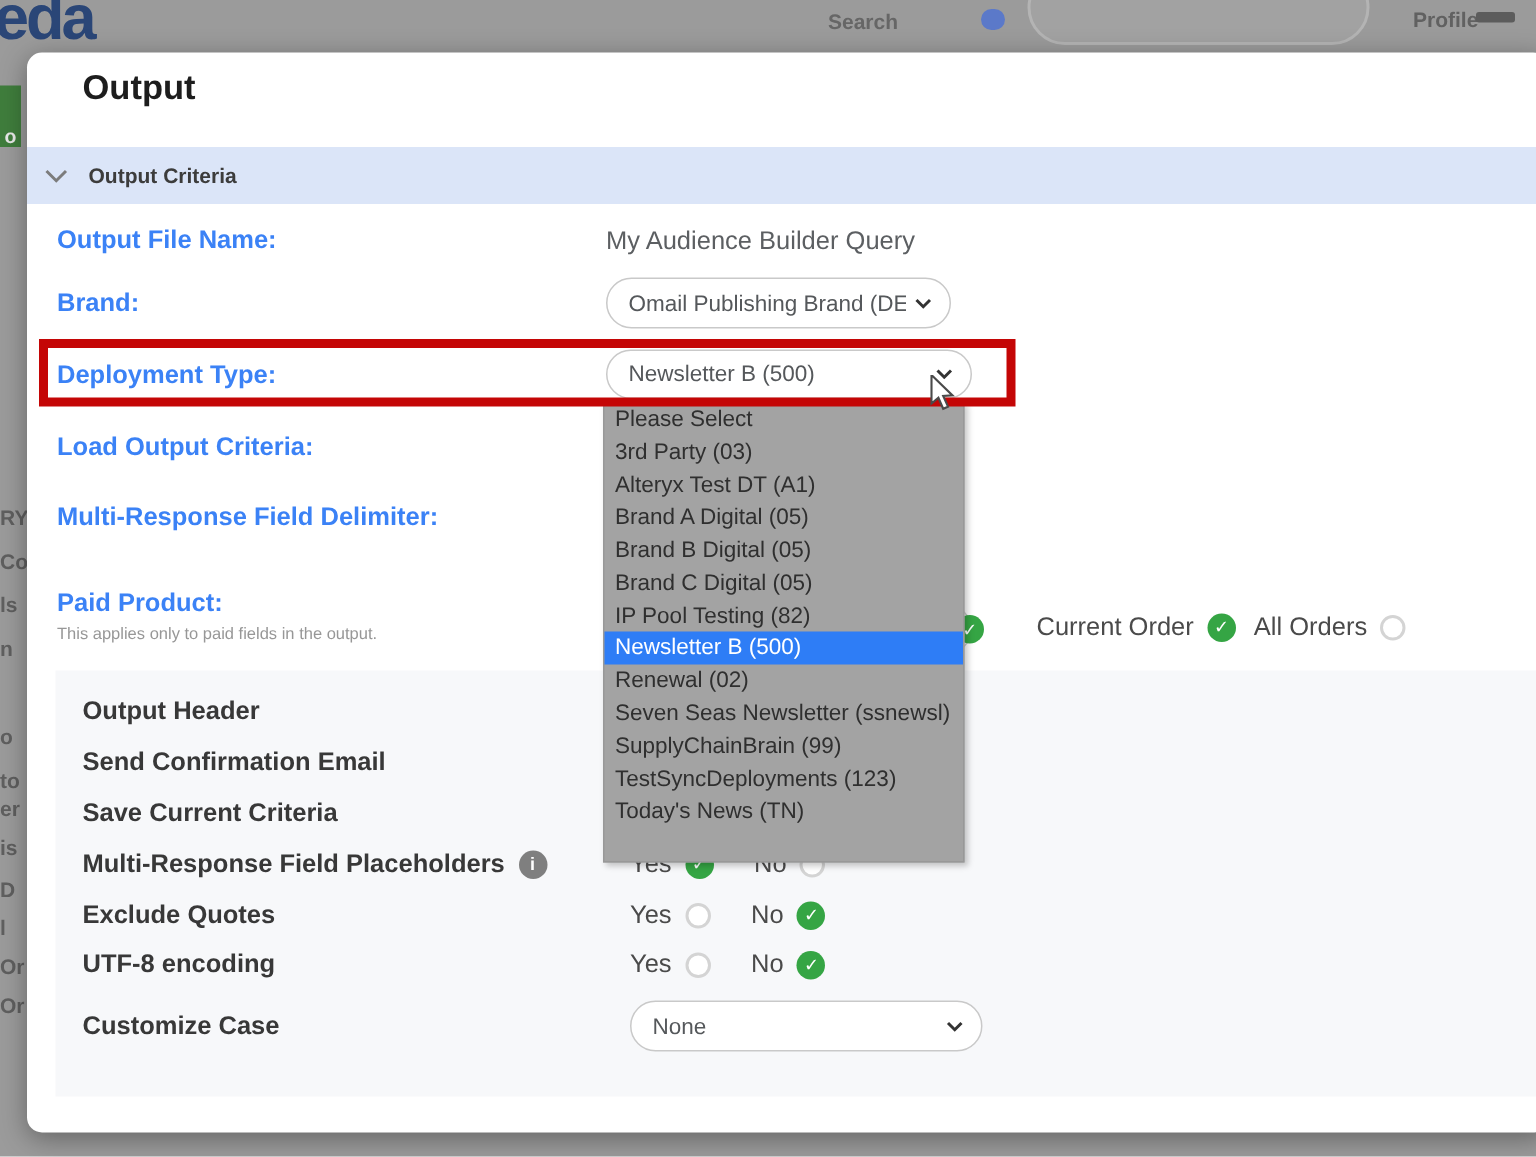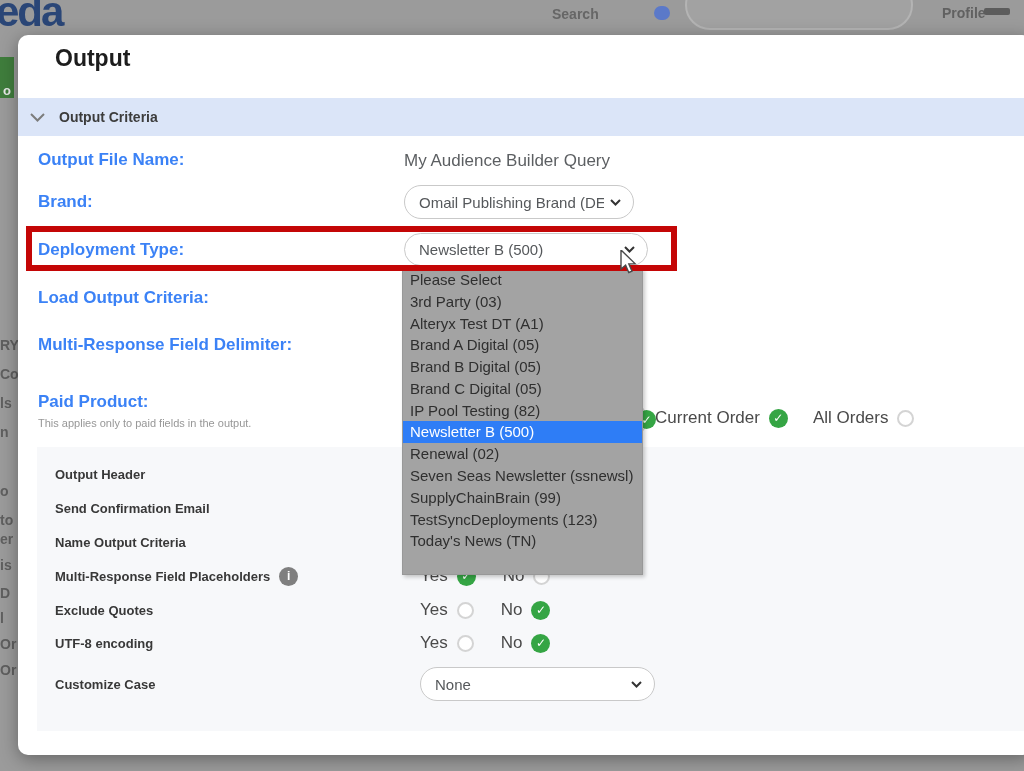--- a/index.html
+++ b/index.html
@@ -45,29 +45,29 @@
   .redbox{position:absolute;left:8px;top:191px;width:651px;height:45px;border:6px solid #c40606;
     box-sizing:border-box;z-index:40;pointer-events:none;}
 
   .dropdown{position:absolute;left:384px;top:233px;width:241px;height:307px;background:#a3a3a3;
     border:1px solid #989898;box-sizing:border-box;z-index:30;
     box-shadow:2px 2px 4px rgba(0,0,0,.22);display:flex;flex-direction:column;}
   .dd-item{height:21.79px;line-height:21.79px;font-size:15px;color:#2f2f2f;padding-left:7px;
     white-space:nowrap;overflow:hidden;cursor:pointer;}
   .dd-item.selected{background:#2e7df6;color:#ffffff;}
 
-  .paid-opts{position:absolute;left:637px;top:373px;display:flex;align-items:center;gap:25px;}
+  .paid-opts{position:absolute;left:637px;top:373px;display:flex;align-items:center;gap:12px;padding-left:36px;}
   .paid-opt{display:flex;align-items:center;gap:9px;font-size:17px;color:#4a4a4a;cursor:pointer;}
 
   .hidden-pill{position:absolute;left:386px;top:368px;width:244px;height:33px;z-index:5;}
   .hidden-check{position:absolute;left:619px;top:375px;z-index:6;}
 
   .panel{position:absolute;left:19px;top:412px;width:995px;height:284px;background:#f7f8fa;}
   .p-row{position:absolute;left:18px;right:20px;height:34px;display:flex;align-items:center;gap:9px;}
-  .p-label{font-size:13px;font-weight:bold;color:#383838;white-space:nowrap;}
+  .p-label{font-size:17px;font-weight:bold;color:#383838;white-space:nowrap;}
   .p-controls{position:absolute;left:365px;top:0;height:34px;display:flex;align-items:center;gap:9px;
     font-size:17px;color:#4a4a4a;}
   .p-controls .gap{width:9px;}
   .p-pill{position:relative;width:235px;height:34px;border:1px solid #c9c9c9;border-radius:17px;
     background:#fff;box-sizing:border-box;display:flex;align-items:center;justify-content:space-between;
     padding:0 12px 0 14px;font-size:15px;color:#55585b;cursor:pointer;}
 
   .ic-check{width:19px;height:19px;border-radius:50%;background:#35a544;color:#fff;
     display:inline-flex;align-items:center;justify-content:center;font-size:12px;font-weight:bold;cursor:pointer;flex:0 0 auto;}
   .ic-radio{width:17px;height:17px;border-radius:50%;border:2px solid #d4d4d4;background:#fff;
@@ -174,21 +174,21 @@
     </div>
 
   <div class="panel" id="panel">
       <div class="p-row" style="top: 10px;">
         <span class="p-label">Output Header</span>
       </div>
       <div class="p-row" style="top: 44px;">
         <span class="p-label">Send Confirmation Email</span>
       </div>
       <div class="p-row" style="top: 78px;">
-        <span class="p-label">Name Output Criteria</span>
+        <span class="p-label">Save Current Criteria</span>
       </div>
       <div class="p-row" style="top: 112px;">
         <span class="p-label">Multi-Response Field Placeholders</span>
         <span class="ic-info">i</span>
         <span class="p-controls">
           <span>Yes</span>
           <span class="ic-check">✓</span>
           <span class="gap"></span>
           <span>No</span>
           <span class="ic-radio"></span>

